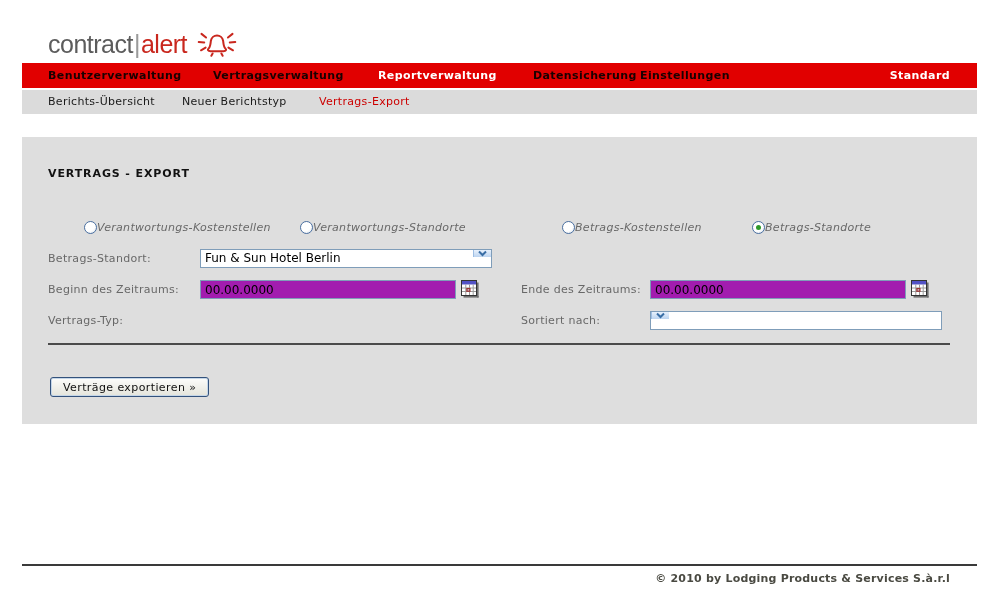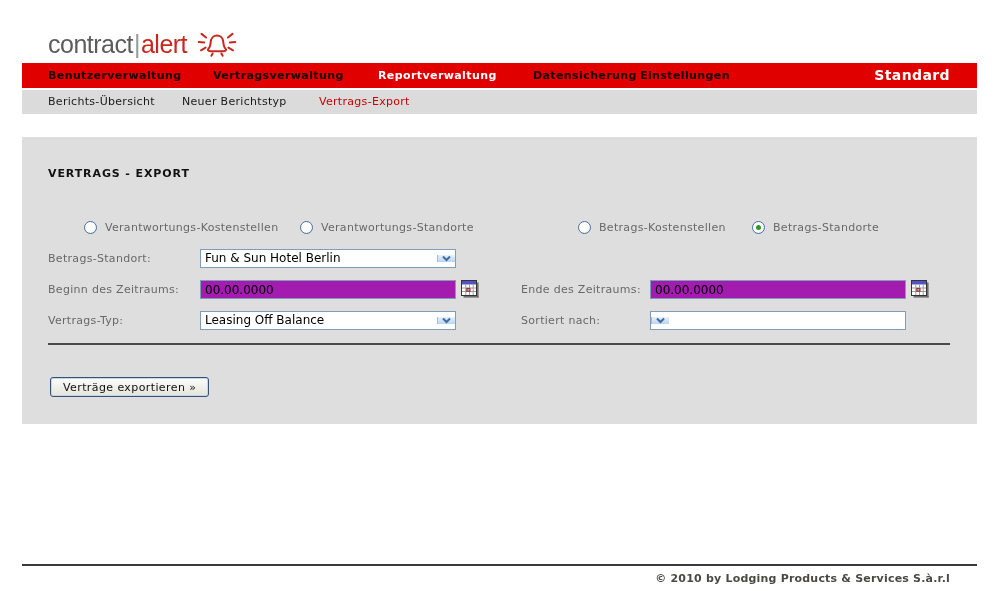--- a/index.html
+++ b/index.html
@@ -18,55 +18,55 @@
   
   .navbar{position:absolute;left:22px;top:63px;width:955px;height:25px;background:var(--accent-red,#E10000);}
   .nav-item{position:absolute;top:0;height:25px;line-height:25px;font-size:11px;font-weight:bold;
     letter-spacing:0.4px;color:var(--nav-text,#1A0000);cursor:pointer;white-space:nowrap;}
   .nav-item.active{color:var(--nav-text-active,#FFFFFF);}
   .nav-item:nth-of-type(1){left:26px;}
   .nav-item:nth-of-type(2){left:191px;}
   .nav-item:nth-of-type(3){left:356px;}
   .nav-item:nth-of-type(4){left:511px;}
   .nav-item:nth-of-type(5){left:610px;margin-left:8px;}
-  .nav-right{position:absolute;top:0;right:27px;height:37px;line-height:25px;font-size:14px;font-weight:bold;
+  .nav-right{position:absolute;top:0;right:27px;height:37px;line-height:25px;font-size:11px;font-weight:bold;
     letter-spacing:0.4px;color:var(--nav-text-active,#FFFFFF);cursor:pointer;}
 
   
   .subnav{position:absolute;left:22px;top:90px;width:955px;height:24px;background:var(--subnav-bg,#DBDBDB);}
   .subnav-item{position:absolute;top:0;height:32px;line-height:24px;font-size:11px;color:#1A1A1A;
     letter-spacing:0.3px;cursor:pointer;white-space:nowrap;}
   .subnav-item.active{color:var(--subnav-active,#CC0000);}
   .subnav-item:nth-of-type(1){left:26px;}
   .subnav-item:nth-of-type(2){left:160px;}
   .subnav-item:nth-of-type(3){left:297px;}
 
   
   .panel{position:absolute;left:22px;top:137px;width:955px;height:287px;background:var(--panel-bg,#DEDEDE);}
   .panel-title{position:absolute;left:26px;top:30px;font-size:11px;font-weight:bold;color:#111;
     letter-spacing:0.9px;}
 
-  .radio-group{position:absolute;top:84px;display:flex;align-items:center;gap:8px;cursor:pointer;}
+  .radio-group{position:absolute;top:84px;display:flex;align-items:center;gap:0;cursor:pointer;font-style:italic;}
   .radio-group:nth-of-type(2){left:62px;}
   .radio-group:nth-of-type(3){left:278px;}
-  .radio-group:nth-of-type(4){left:556px;}
+  .radio-group:nth-of-type(4){left:540px;}
   .radio-group:nth-of-type(5){left:730px;}
   .radio-indicator{width:11px;height:11px;border:1px solid #4A6FA0;border-radius:50%;
     background:radial-gradient(circle at 35% 30%,#FFFFFF 55%,#D4DEE8);position:relative;flex:0 0 auto;}
   .radio-indicator.selected::after{content:"";position:absolute;left:3px;top:3px;width:5px;height:5px;
     border-radius:50%;background:var(--radio-green,#2E9929);}
   .radio-label,.field-label{font-size:11px;color:var(--label-gray,#686868);letter-spacing:0.3px;white-space:nowrap;}
 
   .field-label{position:absolute;height:19px;line-height:19px;}
   .lbl-c1{left:26px;}
   .lbl-c2{left:483px;margin-left:16px;}
   .row1{top:112px;} .row2{top:143px;} .row3{top:174px;}
 
-  .select-box{position:absolute;width:256px;height:19px;box-sizing:border-box;background:#FFFFFF;
-    border:1px solid var(--field-border,#7F9DB9);display:flex;align-items:center;cursor:pointer;}
+  .select-box{position:absolute;width:292px;height:19px;box-sizing:border-box;background:#FFFFFF;
+    border:1px solid var(--field-border,#7F9DB9);display:flex;align-items:flex-start;cursor:pointer;}
   .ctl-c1{left:178px;} .ctl-c2{left:628px;}
   .select-value{flex:1;font-size:12px;line-height:17px;padding-left:4px;color:#000;
     white-space:nowrap;overflow:hidden;}
   .select-arrow{width:17px;background:linear-gradient(#E8F1FC,#BCD4F0);border-left:1px solid #9EBEE3;
     display:flex;align-items:center;justify-content:center;}
 
   .text-input{position:absolute;width:256px;height:19px;box-sizing:border-box;
     border:1px solid var(--field-border,#7F9DB9);background:#a21caf;
     font:12px "DejaVu Sans","Liberation Sans",sans-serif;color:#000;padding:0 4px;}
 
@@ -170,28 +170,20 @@
       <rect x="16" y="2.5" width="1.6" height="15" fill="#6E6E6E"></rect>
       <rect x="2.5" y="16" width="15.1" height="1.6" fill="#6E6E6E"></rect>
       <rect x="0.5" y="0.5" width="15" height="15" fill="#FFFFFF" stroke="#333333"></rect>
       <rect x="1" y="1" width="14" height="3.5" fill="#5252C6"></rect>
       <path d="M1 8 H15 M1 11.5 H15 M4.8 4.5 V15 M8.5 4.5 V15 M12.2 4.5 V15" stroke="#9A9A9A" stroke-width="1" fill="none"></path>
       <rect x="5.9" y="8.6" width="3" height="2.6" fill="#D8D8EA" stroke="#993333" stroke-width="1.3"></rect>
     </svg>
   </button>
 
   <span class="field-label lbl-c1 row3">Vertrags-Typ:</span>
-  <div class="select-box ctl-c1 row3">
-    <span class="select-value">Leasing Off Balance</span>
-    <span class="select-arrow">
-      <svg width="9" height="7" viewBox="0 0 9 7">
-          <path d="M1 1.5 L4.5 5 L8 1.5" fill="none" stroke="#3A6EA5" stroke-width="2"></path>
-        </svg>
-    </span>
-  </div>
 
   <span class="field-label lbl-c2 row3">Sortiert nach:</span>
   <div class="select-box ctl-c2 row3">
     <span class="select-arrow">
       <svg width="9" height="7" viewBox="0 0 9 7">
           <path d="M1 1.5 L4.5 5 L8 1.5" fill="none" stroke="#3A6EA5" stroke-width="2"></path>
         </svg>
     </span>
   </div>
 

